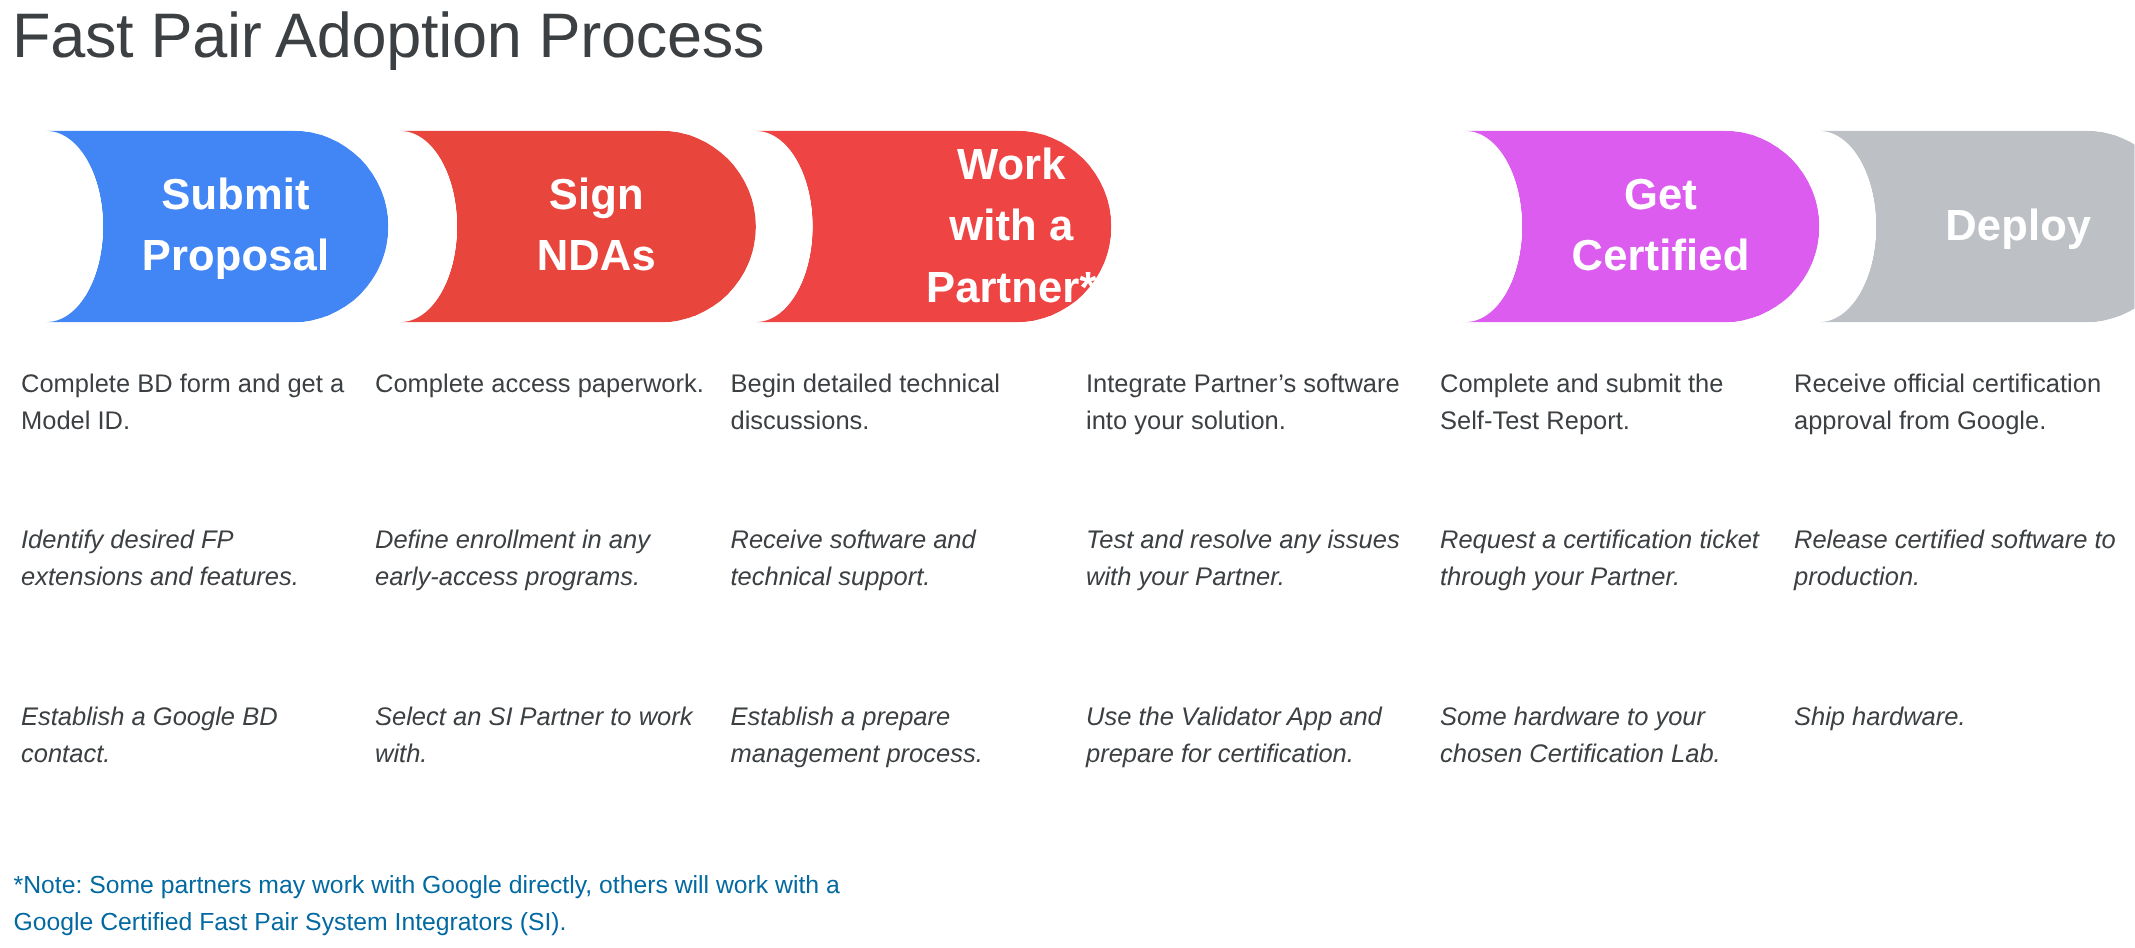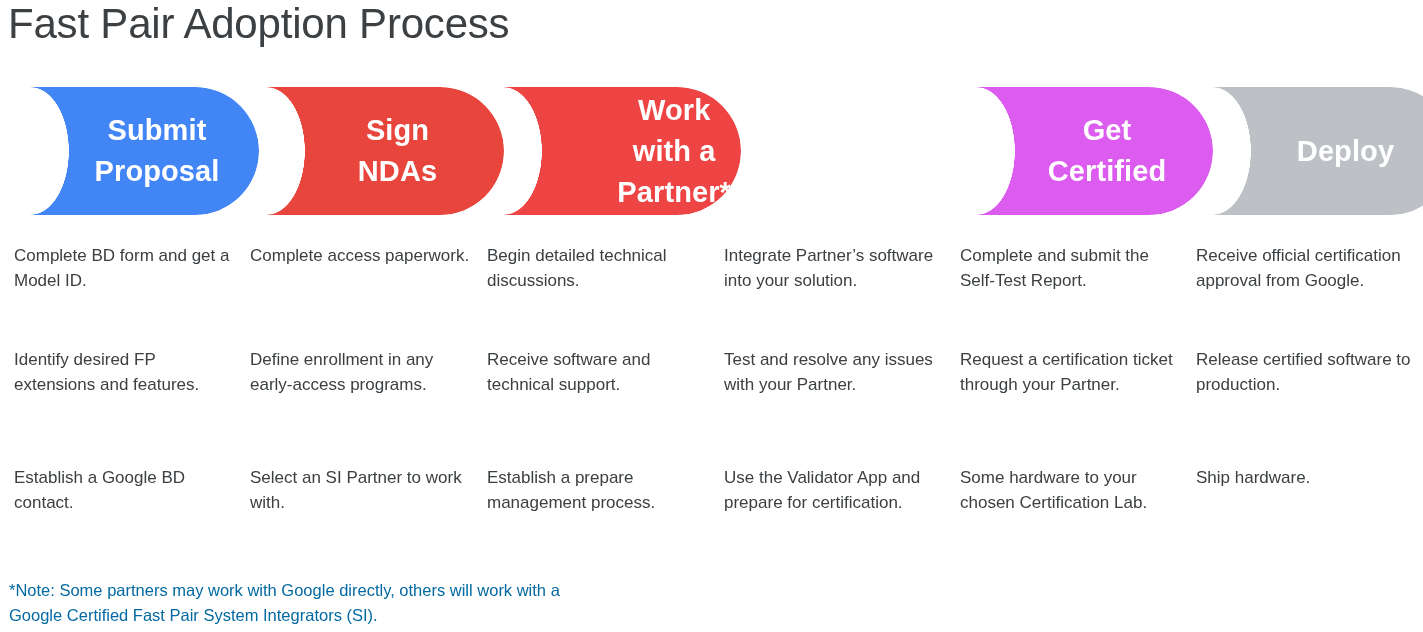--- a/index.html
+++ b/index.html
@@ -80,22 +80,22 @@
     top: 0;
     width: 222px;
   }
   .detail-item {
     font-size: 17px;
     line-height: 24.5px;
     color: #3c4043;
     font-weight: 400;
   }
   .detail-item.slot-0 { position: absolute; top: 6px;   left: 0; }
-  .detail-item.slot-1 { position: absolute; top: 110px; left: 0; }
-  .detail-item.slot-2 { position: absolute; top: 228px; left: 0; }
+  .detail-item.slot-1 { position: absolute; top: 110px; left: 0; font-style: italic; }
+  .detail-item.slot-2 { position: absolute; top: 228px; left: 0; font-style: italic; }
 
   
   #footnote {
     position: absolute;
     left: 9px;
     top: 578px;
     width: 760px;
     font-size: 16.5px;
     line-height: 25px;
     color: #0369a1;

